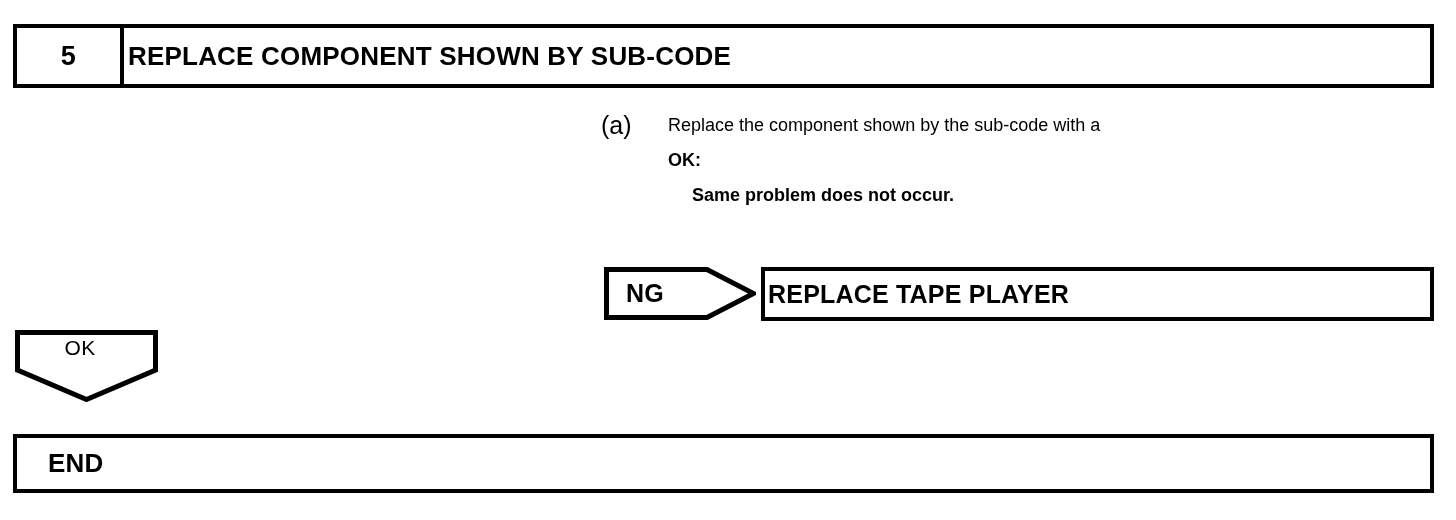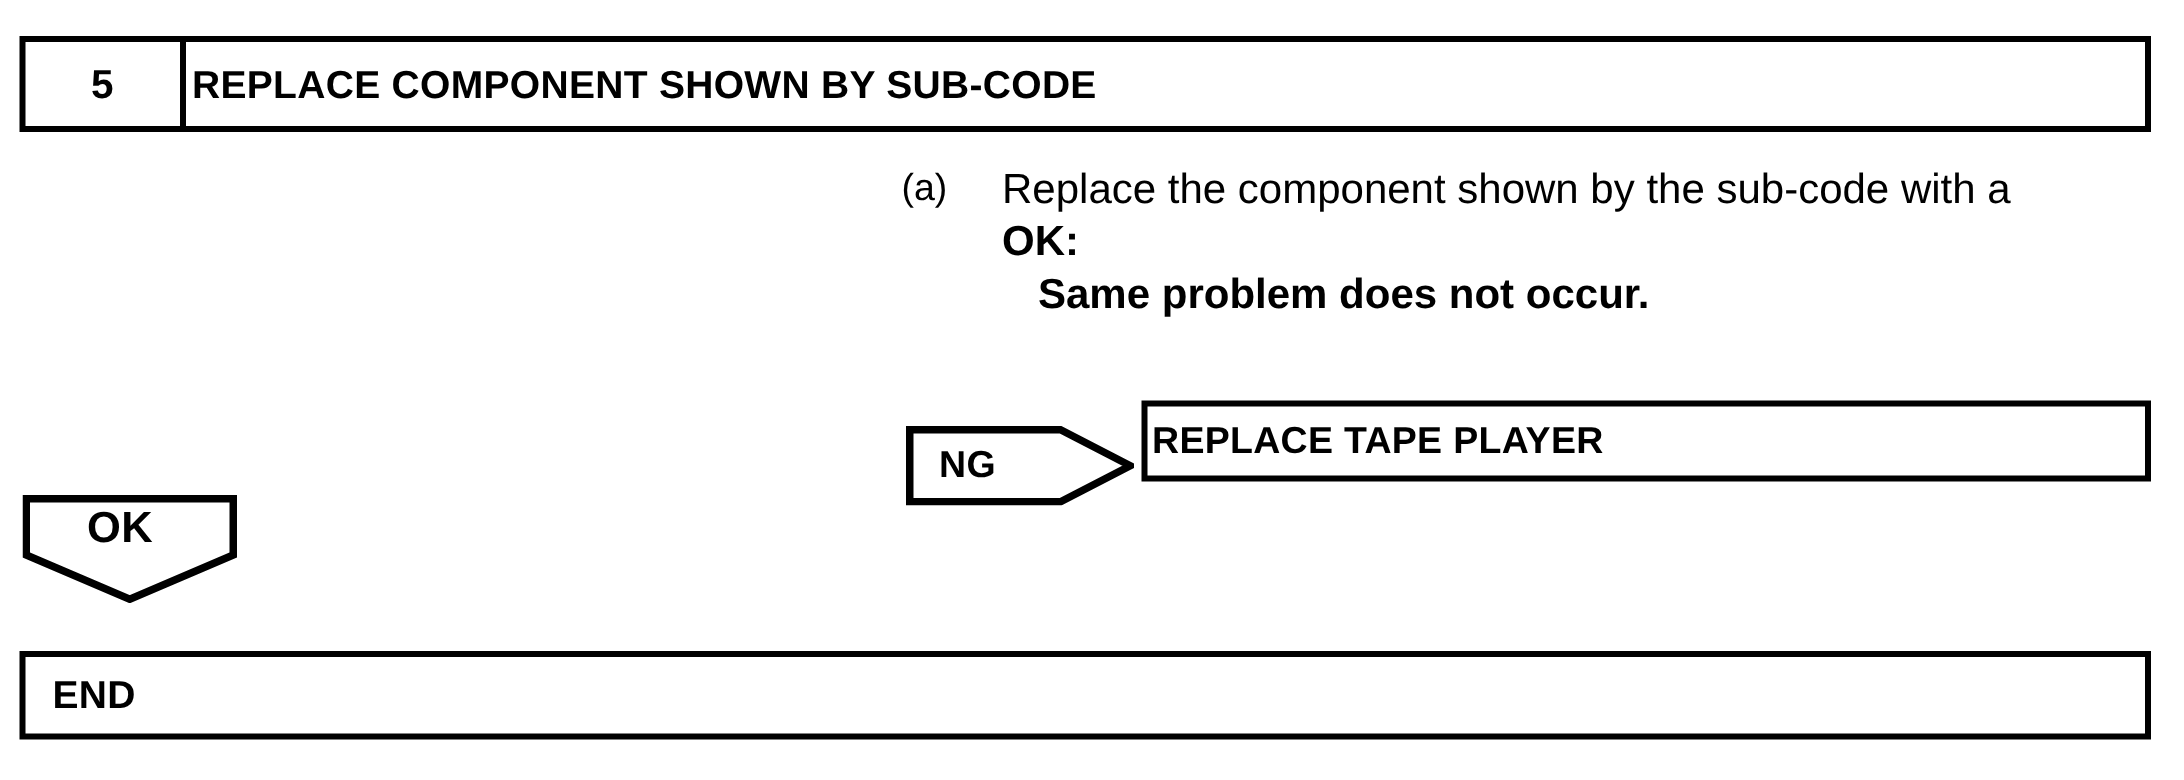--- a/index.html
+++ b/index.html
@@ -64,39 +64,38 @@
   .instruction-marker {
     width: 67px;
     flex: 0 0 67px;
     font-size: 25px;
     line-height: 35px;
   }
   .instruction-body {
     flex: 1;
   }
   .instruction-line {
-    font-size: 28px;
+    font-size: 18px;
     line-height: 35px;
     white-space: nowrap;
   }
   .instruction-line.bold {
     font-weight: bold;
   }
   .instruction-line.indent {
     padding-left: 24px;
   }
 
   
   .ng-tag {
     position: absolute;
     left: 604px;
     top: 267px;
     width: 152px;
     height: 53px;
-    margin-top: 17px;
   }
   .ng-tag svg {
     display: block;
     width: 152px;
     height: 53px;
   }
   .ng-label {
     position: absolute;
     left: 22px;
     top: 0;
@@ -138,37 +137,37 @@
     display: block;
     width: 143px;
     height: 72px;
   }
   .ok-label {
     position: absolute;
     left: 0;
     top: 6px;
     width: 130px;
     text-align: center;
-    font-size: 29px;
-    font-weight: bold;
+    font-size: 21px;
+    font-weight: normal;
     letter-spacing: 0.3px;
   }
 
   
   .end-box {
     position: absolute;
     left: 13px;
     top: 434px;
     width: 1421px;
     height: 59px;
     border: 4px solid #000;
     box-sizing: border-box;
     display: flex;
     align-items: center;
-    padding-left: 18px;
+    padding-left: 31px;
     font-size: 26px;
     font-weight: bold;
     letter-spacing: 0.2px;
   }
 </style>
 </head>
 <body>
 
 <div class="step-header">
   <div class="step-number">5</div>

